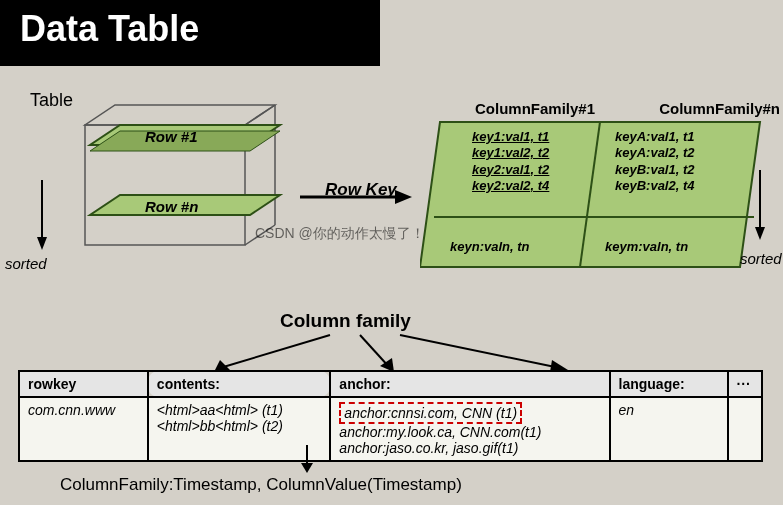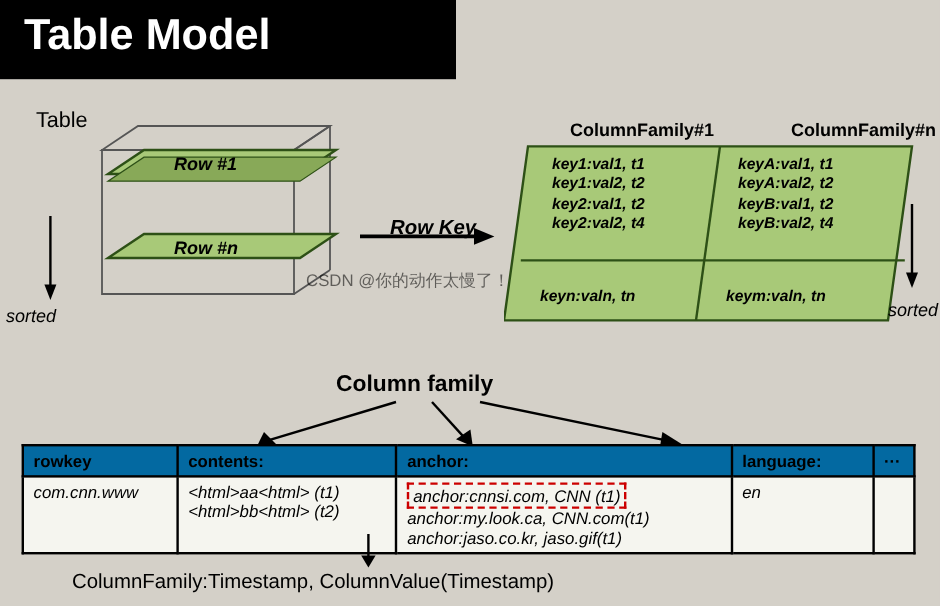--- a/index.html
+++ b/index.html
@@ -19,37 +19,37 @@
   .cf-hdr div { flex: 1; text-align: right; }
   .cf-grid { position: relative; width: 350px; height: 155px; margin-left: 10px; }
   .cf-grid svg { position: absolute; top: 0; left: 0; }
   .cf-txt { position: absolute; font-style: italic; font-weight: bold; font-size: 13px; line-height: 1.25; }
   .sorted-right { position: absolute; top: 250px; left: 740px; font-style: italic; font-size: 15px; }
   .arrow-right-down { position: absolute; top: 165px; left: 750px; }
   .cf-label { position: absolute; top: 310px; left: 280px; font-weight: bold; font-size: 19px; }
   .cf-arrows { position: absolute; top: 330px; left: 200px; }
   .example-table { position: absolute; top: 370px; left: 18px; width: 745px; border-collapse: collapse; }
   .example-table th, .example-table td { border: 2px solid #000; padding: 4px 8px; text-align: left; vertical-align: top; font-size: 14px; }
-  .example-table th { background: #0369a1; font-weight: bold; }
+  .example-table th { background: #e5e5e5; font-weight: bold; }
   .example-table td { font-style: italic; background: #f5f5ef; }
   .col-rowkey { width: 120px; }
-  .col-contents { width: 170px; }
+  .col-contents { width: 170px; border-radius: 10px; }
   .col-anchor { width: 260px; }
   .col-lang { width: 110px; }
   .col-dots { width: 30px; }
   .dashed-box { border: 2px dashed #c00; padding: 1px 3px; display: inline-block; }
   .bottom-line { position: absolute; top: 475px; left: 60px; font-size: 17px; }
   .arrow-down-bottom { position: absolute; top: 445px; left: 297px; }
   .watermark { position: absolute; top: 225px; left: 255px; color: #000000; font-size: 14px; opacity: 0.55; }
 </style>
 </head>
 <body>
 
 <div class="corner-icon"></div>
-<div class="title-bar">Table Model</div>
+<div class="title-bar">Data Table</div>
 
 <div class="tbl-label">Table</div>
 
 <div class="cube">
 <svg viewBox="0 0 220 170">
   <polygon points="10,30 170,30 200,10 40,10" fill="none" stroke="#555" stroke-width="1.5"></polygon>
   <polygon points="10,30 10,150 170,150 170,30" fill="none" stroke="#555" stroke-width="1.5"></polygon>
   <line x1="170" y1="30" x2="200" y2="10" stroke="#555" stroke-width="1.5"></line>
   <line x1="170" y1="150" x2="200" y2="130" stroke="#555" stroke-width="1.5"></line>
   <line x1="200" y1="10" x2="200" y2="130" stroke="#555" stroke-width="1.5"></line>
@@ -81,21 +81,21 @@
   <div class="cf-hdr">
     <div>ColumnFamily#1</div>
     <div>ColumnFamily#n</div>
   </div>
   <div class="cf-grid">
     <svg width="350" height="155">
       <polygon points="20,5 340,5 320,150 0,150" fill="#a8c978" stroke="#2d5016" stroke-width="2"></polygon>
       <line x1="180" y1="5" x2="160" y2="150" stroke="#2d5016" stroke-width="2"></line>
       <line x1="14" y1="100 " x2="334" y2="100" stroke="#2d5016" stroke-width="2"></line>
     </svg>
-    <div class="cf-txt" style="top:12px; left:40px; white-space:pre;">key1:val1, t1
+    <div class="cf-txt" style="top:12px; left:52px; white-space:pre;text-decoration:underline;">key1:val1, t1
 key1:val2, t2
 key2:val1, t2
 key2:val2, t4</div>
     <div class="cf-txt" style="top:12px; left:195px; white-space:pre;">keyA:val1, t1
 keyA:val2, t2
 keyB:val1, t2
 keyB:val2, t4</div>
     <div class="cf-txt" style="top:122px; left:30px;">keyn:valn, tn</div>
     <div class="cf-txt" style="top:122px; left:185px;">keym:valn, tn</div>
   </div>

